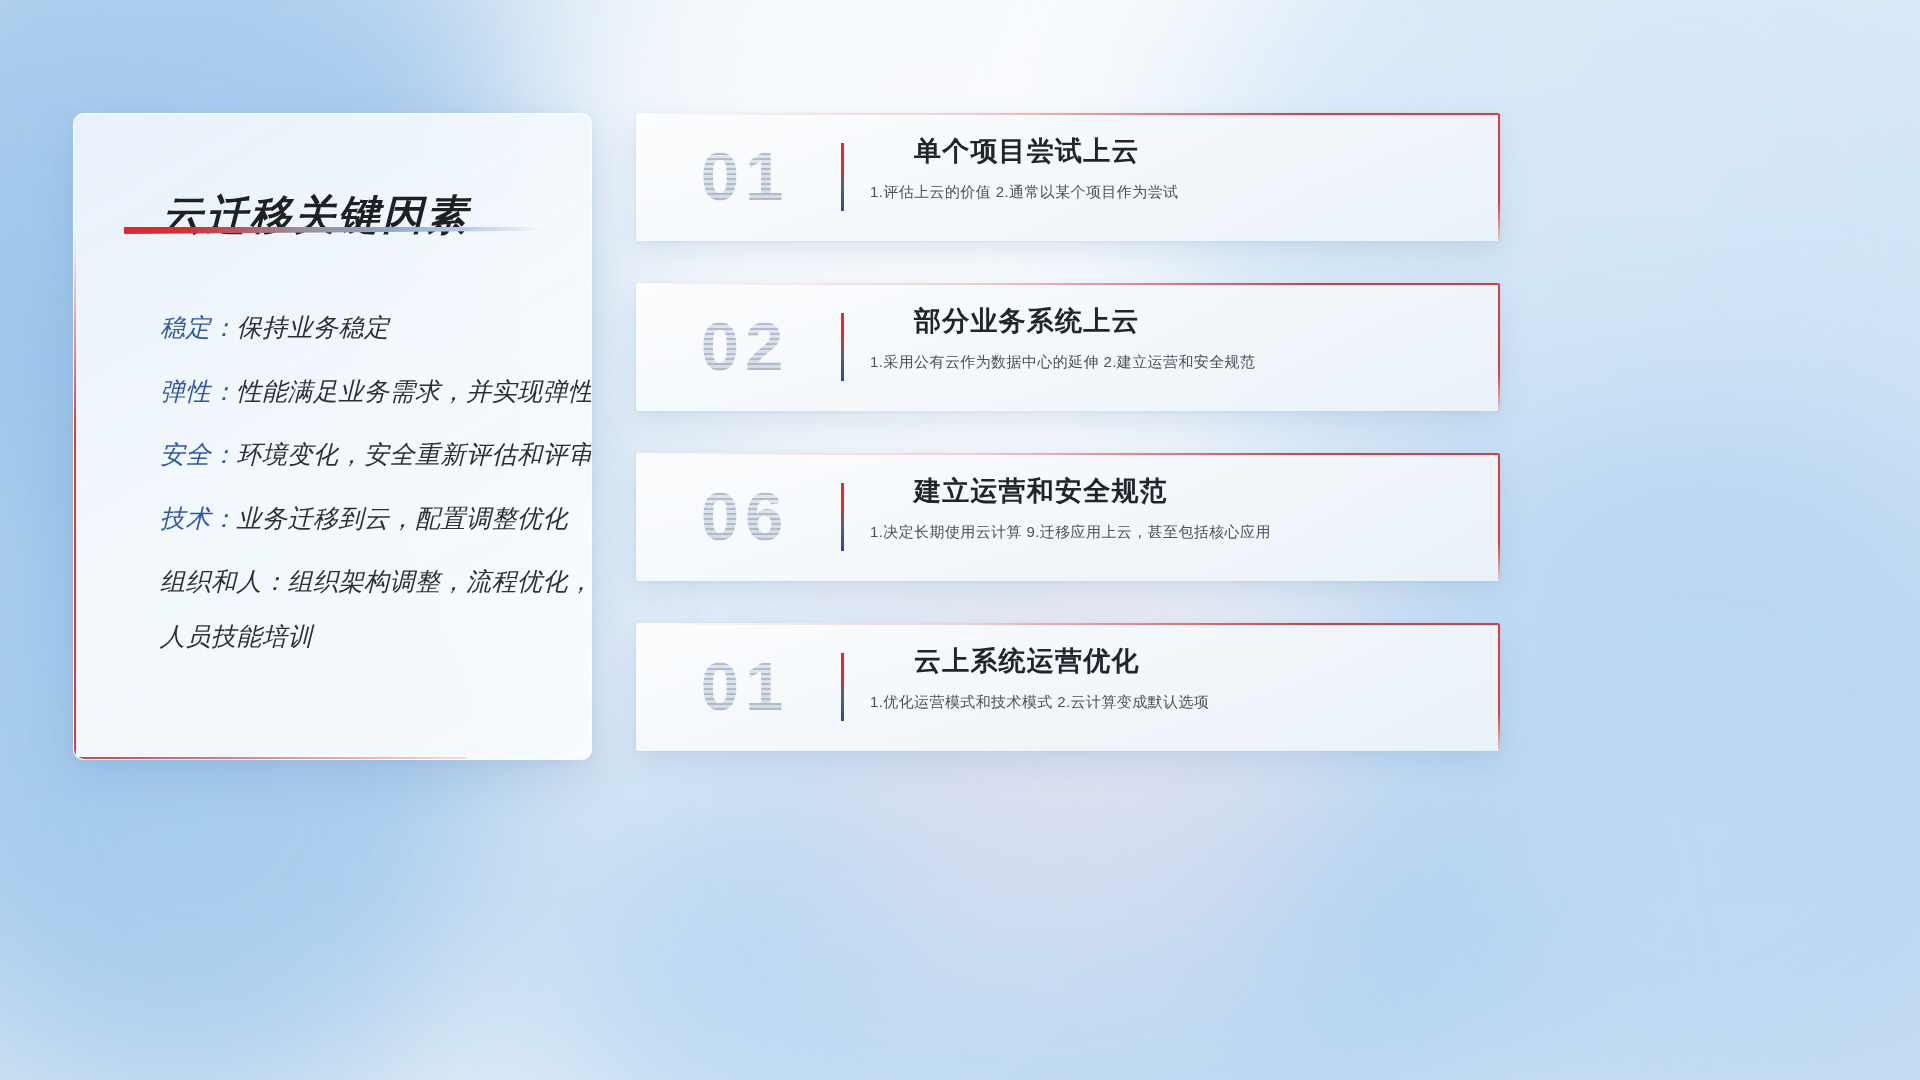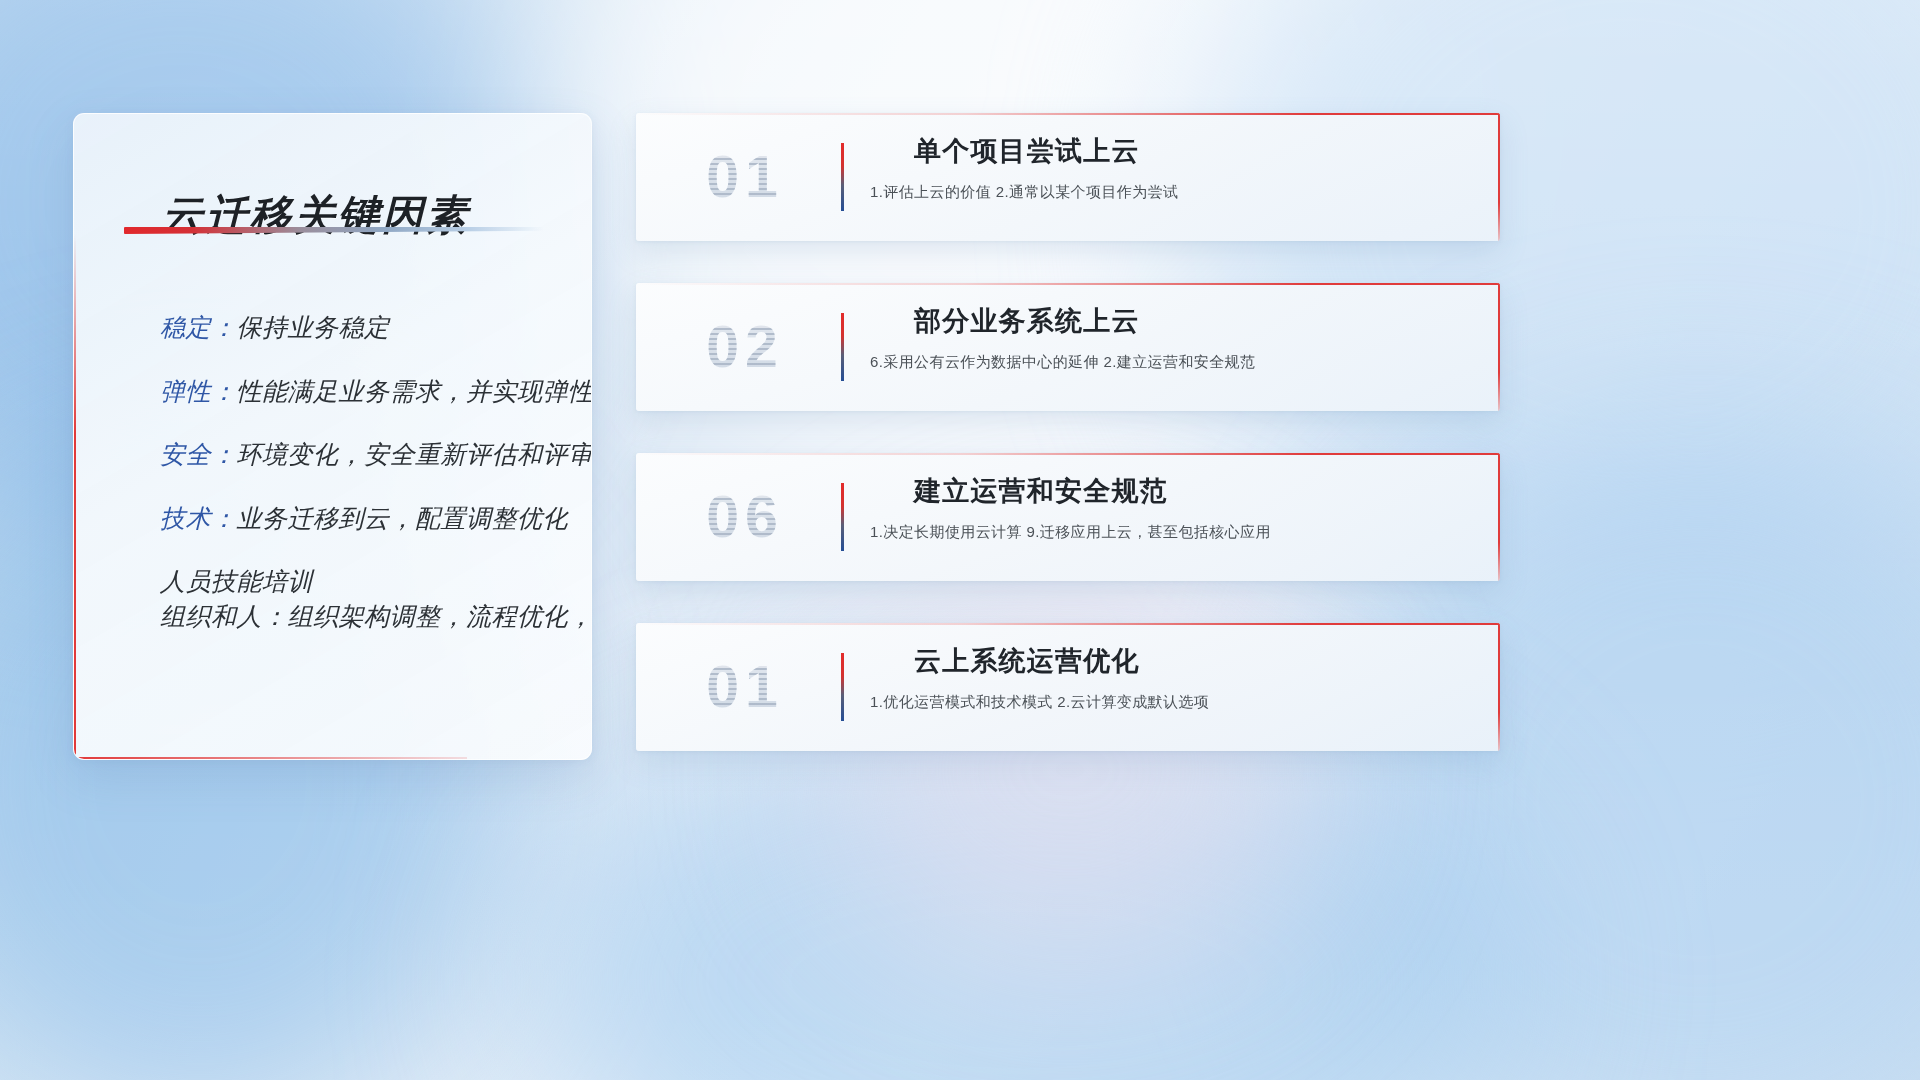--- a/index.html
+++ b/index.html
@@ -74,21 +74,21 @@
   .card-edge-top{
     position:absolute;left:0;right:0;top:0;height:2px;
     background:linear-gradient(90deg,rgba(225,60,60,0) 0%,rgba(225,60,60,.22) 38%,#e03b3b 78%,#e03b3b 100%);
   }
   .card-edge-right{
     position:absolute;right:0;top:0;bottom:0;width:2px;
     background:linear-gradient(180deg,#e03b3b 0%,#e03b3b 70%,rgba(225,60,60,.25) 100%);
   }
   .card-num{
     position:absolute;left:24px;top:10px;width:170px;height:108px;
-    font-size:59px;font-weight:800;letter-spacing:6px;line-height:108px;
+    font-size:69px;font-weight:800;letter-spacing:6px;line-height:108px;
     color:#b9c4d2;text-align:center;
     -webkit-background-clip:text;background-clip:text;color:transparent;
     background-image:
       repeating-linear-gradient(180deg,
         rgba(122,140,165,.85) 0px, rgba(122,140,165,.85) 2px,
         rgba(255,255,255,0) 2px, rgba(255,255,255,0) 5px),
       linear-gradient(180deg,#e9d5d8 0%,#cfd8e4 35%,#aebdd0 100%);
     opacity:.62;
     user-select:none;
   }
@@ -129,24 +129,24 @@
     </div>
     <div class="p-line">
       <span class="p-key">弹性：</span><span>性能满足业务需求，并实现弹性</span>
     </div>
     <div class="p-line">
       <span class="p-key">安全：</span><span>环境变化，安全重新评估和评审</span>
     </div>
     <div class="p-line">
       <span class="p-key">技术：</span><span>业务迁移到云，配置调整优化</span>
     </div>
-    <div class="p-line p-cont">人员技能培训</div>
     <div class="p-line wrapline">
       <span>组织和人：</span><span>组织架构调整，流程优化，</span>
     </div>
+    <div class="p-line p-cont">人员技能培训</div>
   </div>
 </section>
 
 <section id="cards">
 
   <article class="card">
     <span class="card-edge-top"></span>
     <span class="card-edge-right"></span>
     <div class="card-num">01</div>
     <span class="card-bar"></span>
@@ -156,21 +156,21 @@
     </div>
   </article>
 
   <article class="card">
     <span class="card-edge-top"></span>
     <span class="card-edge-right"></span>
     <div class="card-num">02</div>
     <span class="card-bar"></span>
     <div class="card-body">
       <div class="card-title">部分业务系统上云</div>
-      <div class="card-desc">6.采用公有云作为数据中心的延伸   2.建立运营和安全规范</div>
+      <div class="card-desc">1.采用公有云作为数据中心的延伸   2.建立运营和安全规范</div>
     </div>
   </article>
 
   <article class="card">
     <span class="card-edge-top"></span>
     <span class="card-edge-right"></span>
     <div class="card-num">06</div>
     <span class="card-bar"></span>
     <div class="card-body">
       <div class="card-title">建立运营和安全规范</div>

